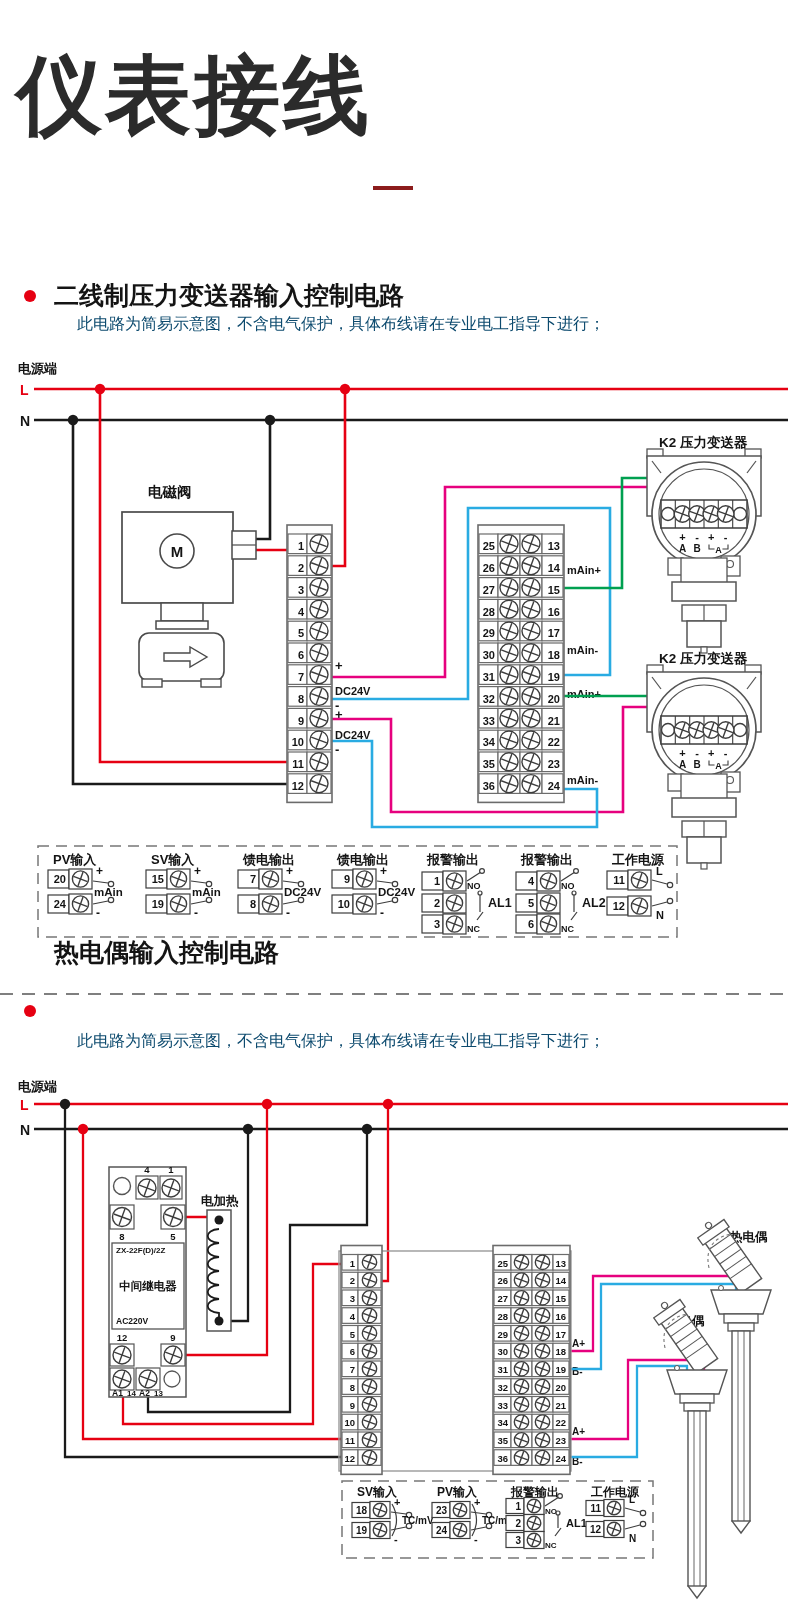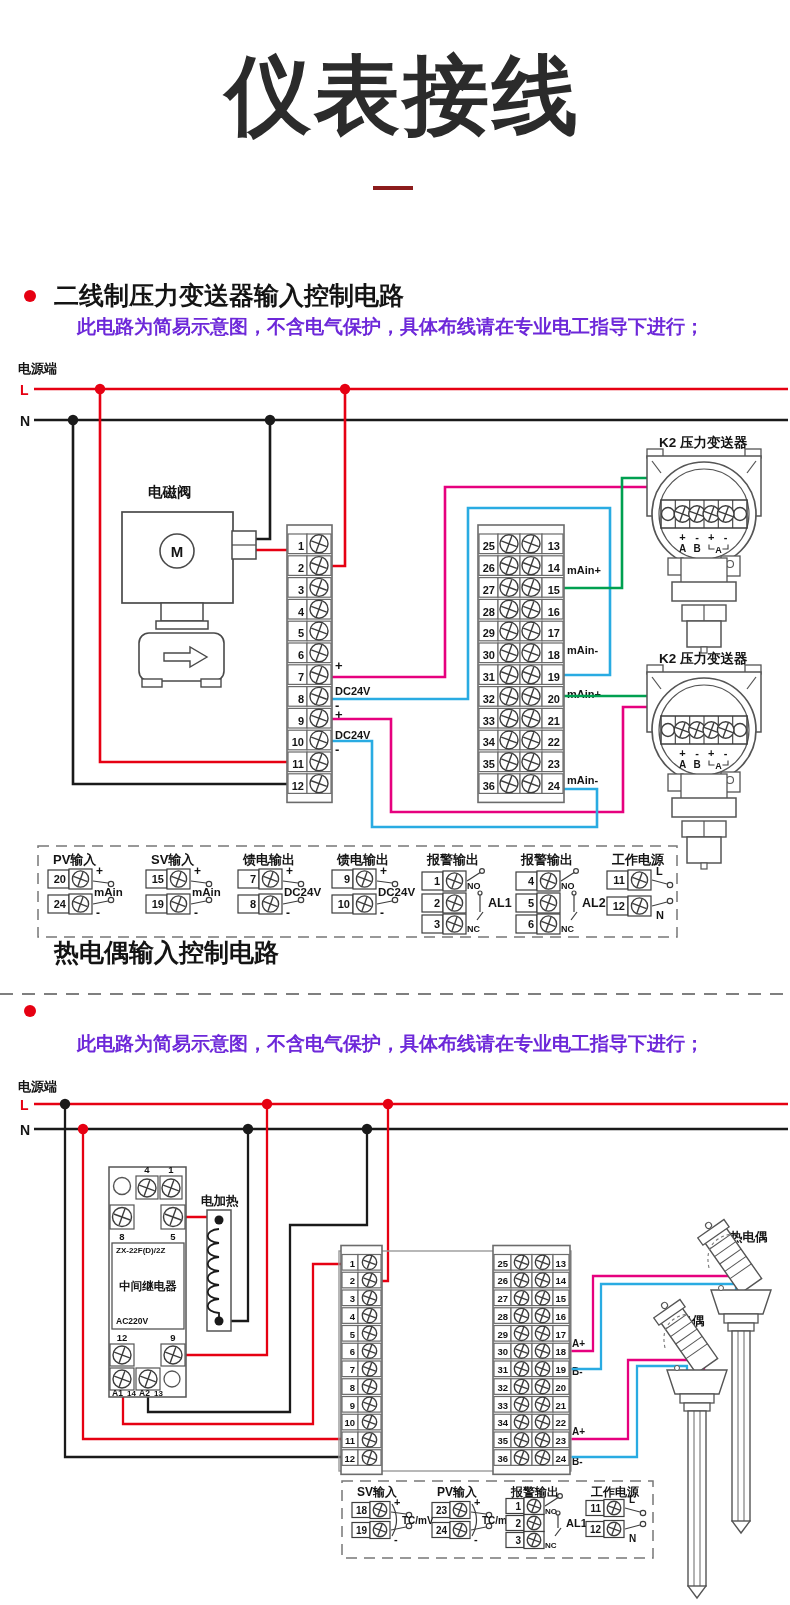--- a/index.html
+++ b/index.html
@@ -1,24 +1,24 @@
 <!DOCTYPE html>
 <html><head>
 <meta charset="utf-8">
 <style>
   html,body{margin:0;padding:0;}
   body{width:790px;height:1605px;position:relative;background:#ffffff;
        font-family:"Liberation Sans","DejaVu Sans",sans-serif;color:#111;overflow:hidden;}
   .abs{position:absolute;}
-  .main-title{left:16px;right:0;top:48px;text-align:center;font-size:86px;font-weight:900;
+  .main-title{left:16px;right:0;top:48px;font-size:86px;font-weight:900;
               color:#2b2b2b;letter-spacing:3px;line-height:1.1;}
   .red-dash{left:373px;top:186px;width:40px;height:4px;background:#8c1c1c;}
   .bullet{width:12px;height:12px;border-radius:50%;background:#e60012;}
   .sec-heading{font-size:25px;font-weight:800;color:#141414;text-align:center;}
-  .sec-note{font-size:19px;font-weight:700;color:#6d28d9;}
+  .sec-note{font-size:16px;font-weight:400;color:#0c4a6e;}
   #diagram{position:absolute;left:0;top:0;}
 </style>
 </head>
 <body>
 
 <div class="abs main-title">仪表接线</div>
 <div class="abs red-dash"></div>
 
 <div class="abs bullet" style="left:24px;top:290px;"></div>
 <div class="abs sec-heading" style="left:54px;top:279px;">二线制压力变送器输入控制电路</div>

